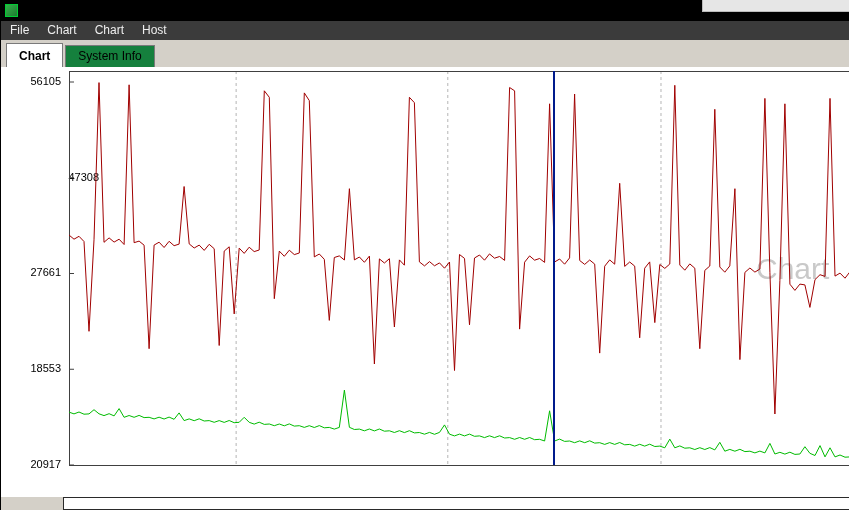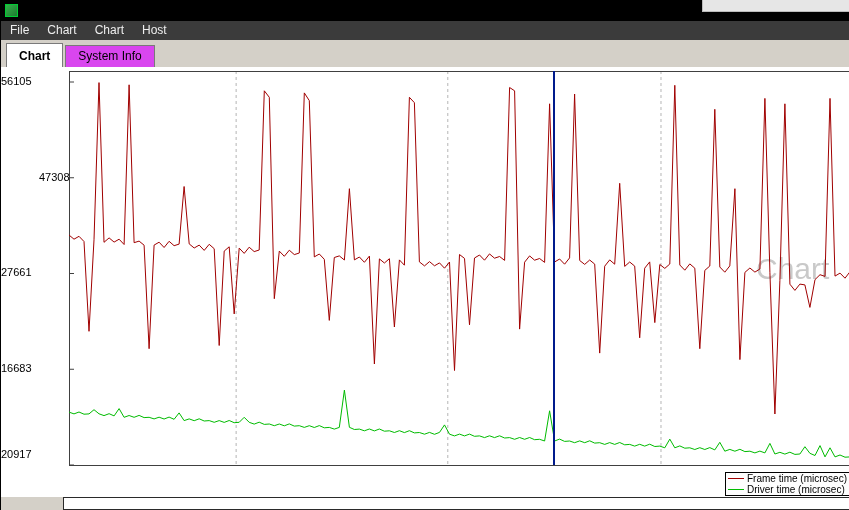--- a/index.html
+++ b/index.html
@@ -32,39 +32,39 @@
   .menu-item{padding:0 9px; line-height:19px; cursor:default;}
   
   #tabbar{
     position:absolute; top:40px; left:0; width:100%; height:27px;
     background:#d4d0c8; display:flex; align-items:flex-end; padding-left:5px;
     box-sizing:border-box;
   }
   .tab{
     font-size:12px; padding:3px 12px 4px 12px; margin-right:2px;
     border:1px solid #7a7a7a; border-bottom:none;
-    background:#d946ef; color:#000; position:relative; top:0;
+    background:#15803d; color:#000; position:relative; top:0;
   }
   .tab.active{
     background:#fff; font-weight:bold; padding-top:5px; z-index:2;
   }
   
   #chart-panel{
     position:absolute; top:67px; left:0; width:849px; height:430px;
     background:#fff;
   }
   .ytick{
-    position:absolute; left:0; width:60px; text-align:left;
+    position:absolute; left:0; width:60px; text-align:right;
     font-size:11px; color:#000;
   }
   .ytick:nth-child(1){top:8px;}
   .ytick:nth-child(2){top:104px;margin-left:38px;}
   .ytick:nth-child(3){top:199px;}
   .ytick:nth-child(4){top:295px;}
-  .ytick:nth-child(5){top:381px;}
+  .ytick:nth-child(5){top:391px;}
   #watermark{
     position:absolute; left:755px; top:185px; font-size:30px; color:#c9c9c9;
     z-index:0; letter-spacing:0;
   }
   #chart-svg{
     position:absolute; left:68px; top:0; width:781px; height:430px; z-index:1;
   }
   #legend{
     position:absolute; right:0; bottom:1px; z-index:2;
     background:#fdfdfd; border:1px solid #000; padding:0 2px;
@@ -102,49 +102,39 @@
   <div id="tabbar">
     <span class="tab active">Chart</span>
     <span class="tab">System Info</span>
   </div>
 
   <div id="chart-panel">
     <div>
       <div class="ytick">56105</div>
       <div class="ytick">47308</div>
       <div class="ytick">27661</div>
-      <div class="ytick">16683</div>
+      <div class="ytick">18553</div>
       <div class="ytick">20917</div>
     </div>
     <div id="watermark">Chart</div>
     <svg id="chart-svg" xmlns="http://www.w3.org/2000/svg">
         <line x1="167.134" y1="4" x2="167.134" y2="398" stroke="#b5b5b5" stroke-width="1" stroke-dasharray="3,3"></line>
         <line x1="378.78499999999997" y1="4" x2="378.78499999999997" y2="398" stroke="#b5b5b5" stroke-width="1" stroke-dasharray="3,3"></line>
         <line x1="591.998" y1="4" x2="591.998" y2="398" stroke="#b5b5b5" stroke-width="1" stroke-dasharray="3,3"></line>
         <line x1="0.5" y1="4" x2="0.5" y2="398" stroke="#404040" stroke-width="1"></line>
         <line x1="0" y1="4.5" x2="781" y2="4.5" stroke="#404040" stroke-width="1"></line>
         <line x1="0" y1="398.5" x2="781" y2="398.5" stroke="#404040" stroke-width="1"></line>
         <line x1="0" y1="15" x2="5" y2="15" stroke="#404040" stroke-width="1"></line>
         <line x1="0" y1="110.75" x2="5" y2="110.75" stroke="#404040" stroke-width="1"></line>
         <line x1="0" y1="206.5" x2="5" y2="206.5" stroke="#404040" stroke-width="1"></line>
         <line x1="0" y1="302.25" x2="5" y2="302.25" stroke="#404040" stroke-width="1"></line>
         <line x1="0" y1="398" x2="5" y2="398" stroke="#404040" stroke-width="1"></line>
         <polyline points="0.0,168.0 5.0,172.2 10.0,169.3 15.0,174.5 20.0,264.3 25.0,172.8 30.0,15.6 35.0,175.3 40.1,170.9 45.1,175.1 50.1,172.2 55.1,177.5 60.1,17.8 65.1,175.7 70.1,174.1 75.1,178.2 80.1,281.7 85.1,178.1 90.1,175.2 95.1,180.5 100.1,174.3 105.1,178.7 110.1,177.1 115.1,119.5 120.2,176.9 125.2,181.0 130.2,178.1 135.2,183.4 140.2,177.3 145.2,181.7 150.2,278.5 155.2,184.1 160.2,179.8 165.2,246.9 170.2,181.1 175.2,186.4 180.2,180.2 185.2,184.6 190.2,183.0 195.3,23.8 200.3,30.3 205.3,231.7 210.3,184.1 215.3,189.3 220.3,183.2 225.3,187.6 230.3,186.0 235.3,25.9 240.3,33.6 245.3,189.9 250.3,187.0 255.3,192.3 260.3,253.4 265.3,190.5 270.3,188.9 275.4,193.0 280.4,121.7 285.4,192.9 290.4,190.0 295.4,195.3 300.4,189.1 305.4,297.0 310.4,191.9 315.4,196.0 320.4,191.7 325.4,260.0 330.4,192.9 335.4,198.2 340.4,30.3 345.4,35.7 350.4,194.9 355.5,198.9 360.5,194.6 365.5,198.8 370.5,195.9 375.5,201.2 380.5,195.0 385.5,303.5 390.5,187.5 395.5,191.4 400.5,257.8 405.5,191.0 410.5,188.0 415.5,193.2 420.5,186.9 425.5,191.2 430.6,189.5 435.6,193.4 440.6,20.5 445.6,23.8 450.6,262.1 455.6,195.2 460.6,188.9 465.6,193.2 470.6,191.5 475.6,195.4 480.6,36.8 485.6,195.0 490.6,192.0 495.6,197.2 500.6,190.9 505.6,27.0 510.7,193.5 515.7,197.4 520.7,193.0 525.7,197.1 530.7,286.1 535.7,199.2 540.7,192.9 545.7,197.2 550.7,116.3 555.7,199.4 560.7,195.0 565.7,199.1 570.7,270.8 575.7,201.2 580.7,194.9 585.8,255.6 590.8,197.5 595.8,201.4 600.8,197.0 605.8,18.3 610.8,198.0 615.8,203.2 620.8,196.9 625.8,201.2 630.8,281.7 635.8,203.4 640.8,199.0 645.8,42.3 650.8,200.0 655.8,205.2 660.8,198.9 665.9,121.7 670.9,292.6 675.9,205.4 680.9,201.0 685.9,205.1 690.9,202.0 695.9,31.4 700.9,205.3 705.9,347.0 710.9,213.3 715.9,36.8 720.9,217.2 725.9,223.4 730.9,217.1 735.9,217.9 740.9,240.4 746.0,212.6 751.0,207.7 756.0,209.4 761.0,31.4 766.0,209.1 771.0,206.1 776.0,211.2 781.0,204.7" fill="none" stroke="#a00000" stroke-width="1"></polyline>
         <polyline points="0.0,345.1 5.0,346.9 10.0,345.0 15.0,347.2 20.0,346.9 25.0,342.7 30.0,346.8 35.0,348.6 40.1,346.7 45.1,348.9 50.1,341.6 55.1,350.3 60.1,348.5 65.1,350.3 70.1,348.4 75.1,350.6 80.1,350.3 85.1,351.9 90.1,350.2 95.1,352.0 100.1,350.1 105.1,352.3 110.1,345.9 115.1,353.6 120.2,351.9 125.2,353.7 130.2,351.8 135.2,354.0 140.2,353.6 145.2,355.3 150.2,353.6 155.2,355.4 160.2,353.5 165.2,355.7 170.2,355.3 175.2,350.3 180.2,355.3 185.2,357.1 190.2,355.2 195.3,357.4 200.3,357.0 205.3,358.7 210.3,357.0 215.3,358.8 220.3,356.9 225.3,359.1 230.3,358.7 235.3,360.4 240.3,358.7 245.3,360.5 250.3,358.6 255.3,360.8 260.3,360.4 265.3,362.1 270.3,360.4 275.4,323.1 280.4,360.3 285.4,362.5 290.4,362.1 295.4,363.8 300.4,362.0 305.4,363.9 310.4,362.0 315.4,364.2 320.4,363.8 325.4,365.5 330.4,363.7 335.4,365.6 340.4,363.7 345.4,365.9 350.4,365.5 355.5,367.2 360.5,365.4 365.5,367.3 370.5,365.4 375.5,357.9 380.5,367.2 385.5,368.9 390.5,367.1 395.5,368.9 400.5,367.1 405.5,369.3 410.5,368.9 415.5,370.6 420.5,368.8 425.5,370.6 430.6,368.8 435.6,371.0 440.6,370.6 445.6,372.3 450.6,370.5 455.6,372.3 460.6,370.5 465.6,372.7 470.6,372.3 475.6,374.0 480.6,343.8 485.6,374.0 490.6,372.1 495.6,374.4 500.6,374.0 505.6,375.7 510.7,373.9 515.7,375.7 520.7,373.8 525.7,376.1 530.7,375.7 535.7,377.4 540.7,375.6 545.7,377.4 550.7,375.5 555.7,377.8 560.7,377.4 565.7,379.1 570.7,377.3 575.7,379.1 580.7,377.2 585.8,379.5 590.8,379.1 595.8,380.8 600.8,372.1 605.8,380.8 610.8,378.9 615.8,381.2 620.8,380.8 625.8,382.5 630.8,380.7 635.8,382.5 640.8,380.6 645.8,382.9 650.8,375.3 655.8,384.2 660.8,382.4 665.9,384.2 670.9,382.3 675.9,384.6 680.9,384.2 685.9,385.9 690.9,384.1 695.9,385.9 700.9,376.4 705.9,387.0 710.9,385.3 715.9,387.1 720.9,385.2 725.9,387.4 730.9,387.0 735.9,379.7 740.9,386.3 746.0,388.5 751.0,378.6 756.0,389.9 761.0,380.8 766.0,389.9 771.0,388.0 776.0,390.2 781.0,389.9" fill="none" stroke="#00bb00" stroke-width="1"></polyline>
         <line x1="485.001" y1="4" x2="485.001" y2="398" stroke="#001a8c" stroke-width="2"></line>
       </svg>
-    <div id="legend">
-        <div class="legend-row">
-          <span class="legend-line" style="background: rgb(160, 0, 0);"></span>
-          <span>Frame time (microsec)</span>
-        </div>
-        <div class="legend-row">
-          <span class="legend-line" style="background: rgb(0, 187, 0);"></span>
-          <span>Driver time (microsec)</span>
-        </div>
-      </div>
   </div>
 
   <div id="bottom-strip">
     <div id="next-panel-edge"></div>
   </div>
 
 </div>
 
 </body></html>

